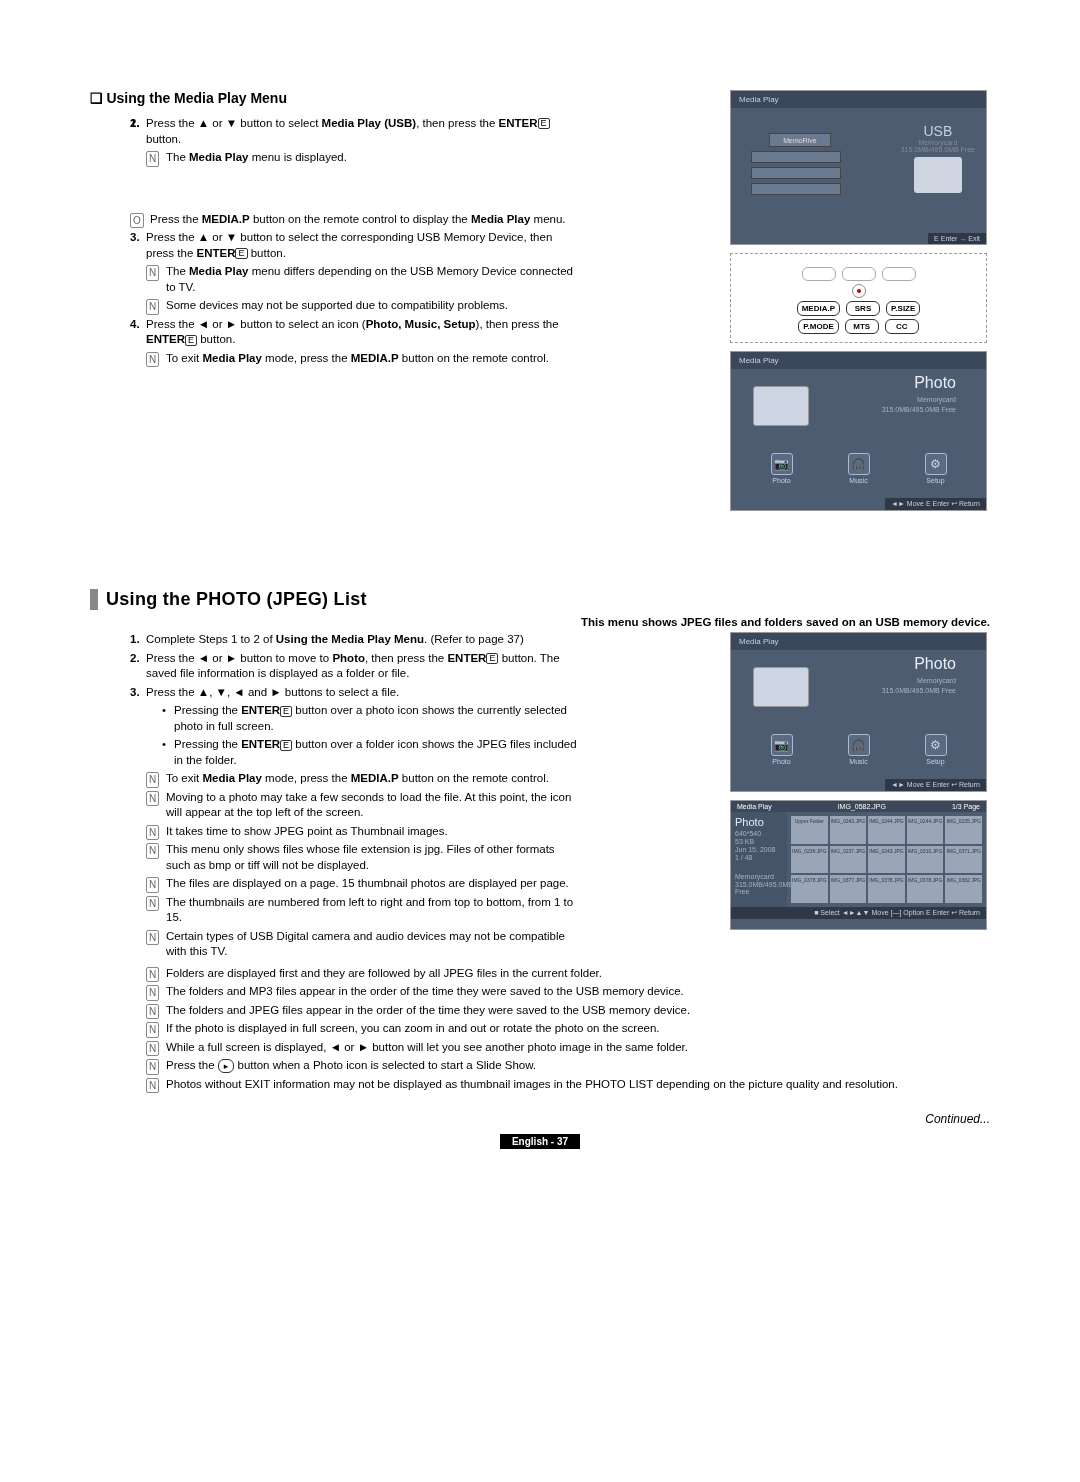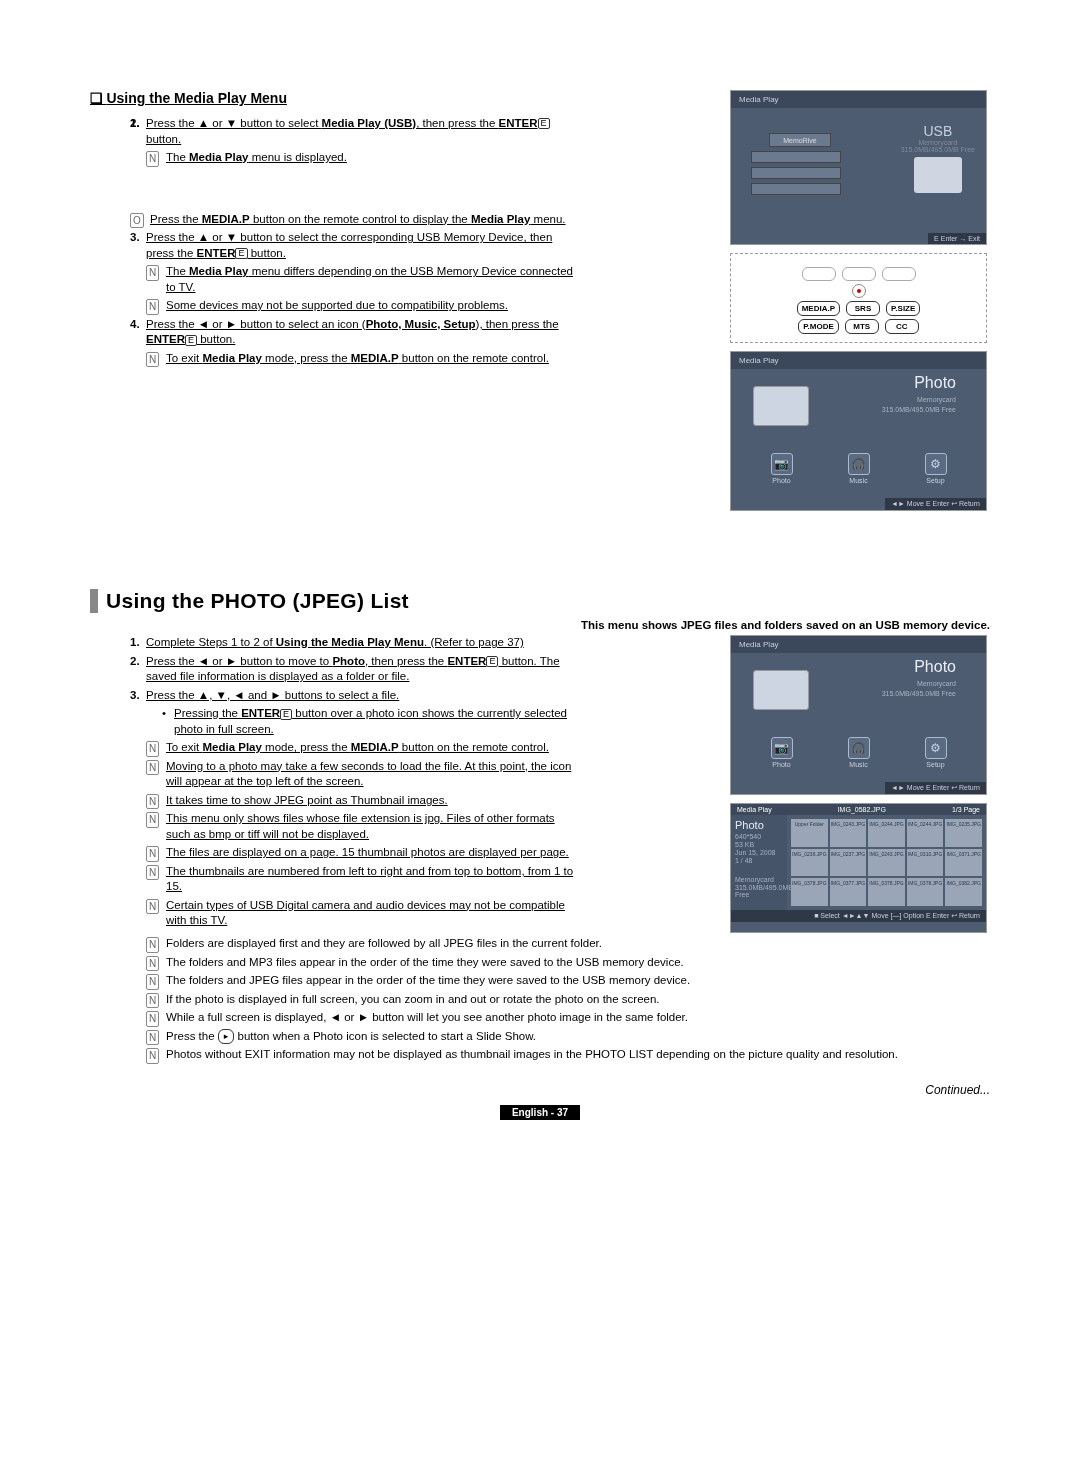--- a/index.html
+++ b/index.html
@@ -1,34 +1,34 @@
 <!DOCTYPE html>
 <html><head>
 <meta charset="utf-8">
 <style>
   * { margin: 0; padding: 0; box-sizing: border-box; }
   body { font-family: Arial, Helvetica, sans-serif; font-size: 12.5px; background: #fff; color: #000; width: 1080px; margin: 0 auto; padding: 90px 90px 40px 90px; }
   .section-heading { font-size: 14px; font-weight: bold; margin-bottom: 10px; }
   .section-heading::before { content: "❑ "; }
   .main-heading-wrap { display: flex; align-items: stretch; margin-bottom: 6px; }
   .main-heading-bar { width: 8px; background: #888; margin-right: 8px; }
-  .main-heading { font-size: 21px; font-weight: bold; letter-spacing: 0.3px; }
+  .main-heading { font-size: 18px; font-weight: bold; letter-spacing: 0.3px; }
   .intro-text { font-size: 11.5px; font-weight: bold; margin: 6px 0 4px 16px; text-align: right; }
   ol.steps { list-style: none; margin-left: 40px; }
   ol.steps > li { font-size: 11.5px; line-height: 1.35; margin-bottom: 3px; padding-left: 16px; position: relative; }
   ol.steps > li .num { position: absolute; left: 0; font-weight: bold; }
   ol.steps > li strong { font-weight: bold; }
   .note { font-size: 11.5px; line-height: 1.35; margin: 3px 0 3px 56px; padding-left: 20px; position: relative; }
   .note .note-icon { position: absolute; left: 0; top: 1px; font-size: 10px; border: 1px solid #888; border-radius: 2px; padding: 0 2px; color: #666; }
   .bullet { font-size: 11.5px; line-height: 1.35; margin: 3px 0 3px 72px; padding-left: 12px; position: relative; }
   .bullet::before { content: "•"; position: absolute; left: 0; }
   .enter-icon { display: inline-block; border: 1px solid #333; font-size: 9px; padding: 0 2px; border-radius: 2px; vertical-align: middle; line-height: 1; }
   .play-icon { display: inline-block; border: 1px solid #333; font-size: 9px; padding: 0 5px; border-radius: 6px; vertical-align: middle; }
   .row { display: flex; align-items: flex-start; justify-content: space-between; }
-  .left-col { width: 490px; text-decoration: underline; }
+  .left-col { width: 490px; }
   .right-col { width: 260px; }
   .screen { width: 257px; height: 155px; background: #4d5c70; border: 1px solid #999; position: relative; margin-bottom: 8px; color: #fff; font-size: 9px; }
   .screen-header { font-size: 8px; color: #c8cfdf; padding: 4px 8px; background: #3b475a; }
   .screen-footer { position: absolute; bottom: 0; right: 0; font-size: 7px; background: #2e3847; padding: 2px 6px; color: #c8cfdf; }
   .screen .usb-box { position: absolute; right: 11px; top: 32px; text-align: center; }
   .screen .usb-box .usb-title { font-size: 14px; color: #c8cfdf; }
   .screen .usb-box .usb-sub { font-size: 7px; color: #889; }
   .screen .usb-draw { width: 48px; height: 36px; background: #cfd6e2; margin: 4px auto; border-radius: 3px; }
   .screen .memodrive { position: absolute; left: 38px; top: 42px; width: 62px; height: 14px; background: #6c7a90; border: 1px solid #444; font-size: 7px; text-align: center; line-height: 14px; color: #ddd; }
   .screen .rowbox { position: absolute; left: 20px; top: 60px; width: 90px; height: 12px; background: #6c7a90; border: 1px solid #444; }
@@ -147,20 +147,21 @@
 <div class="intro-text">This menu shows JPEG files and folders saved on an USB memory device.</div>
 
 <div class="row section2">
   <div class="left-col">
     <ol class="steps">
       <li><span class="num">1.</span><span>Complete Steps 1 to 2 of <strong>Using the Media Play Menu</strong>. (Refer to page 37)</span></li>
       <li><span class="num">2.</span><span>Press the ◄ or ► button to move to <strong>Photo</strong>, then press the <strong>ENTER</strong><span class="enter-icon">E</span><span> button. The saved file information is displayed as a folder or file.</span></span></li>
       <li><span class="num">3.</span><span>Press the ▲, ▼, ◄ and ► buttons to select a file.</span></li>
     </ol>
     <div class="bullet"><span>Pressing the <strong>ENTER</strong><span class="enter-icon">E</span><span> button over a photo icon shows the currently selected photo in full screen.</span></span></div>
+    <div class="bullet"><span>Pressing the <strong>ENTER</strong><span class="enter-icon">E</span><span> button over a folder icon shows the JPEG files included in the folder.</span></span></div>
     <div class="note"><span class="note-icon">N</span><span>To exit <strong>Media Play</strong> mode, press the <strong>MEDIA.P</strong> button on the remote control.</span></div>
     <div class="note"><span class="note-icon">N</span><span>Moving to a photo may take a few seconds to load the file. At this point, the icon will appear at the top left of the screen.</span></div>
     <div class="note"><span class="note-icon">N</span><span>It takes time to show JPEG point as Thumbnail images.</span></div>
     <div class="note"><span class="note-icon">N</span><span>This menu only shows files whose file extension is jpg. Files of other formats such as bmp or tiff will not be displayed.</span></div>
     <div class="note"><span class="note-icon">N</span><span>The files are displayed on a page. 15 thumbnail photos are displayed per page.</span></div>
     <div class="note"><span class="note-icon">N</span><span>The thumbnails are numbered from left to right and from top to bottom, from 1 to 15.</span></div>
     <div class="note"><span class="note-icon">N</span><span>Certain types of USB Digital camera and audio devices may not be compatible with this TV.</span></div>
   </div>
 
   <div class="right-col">

